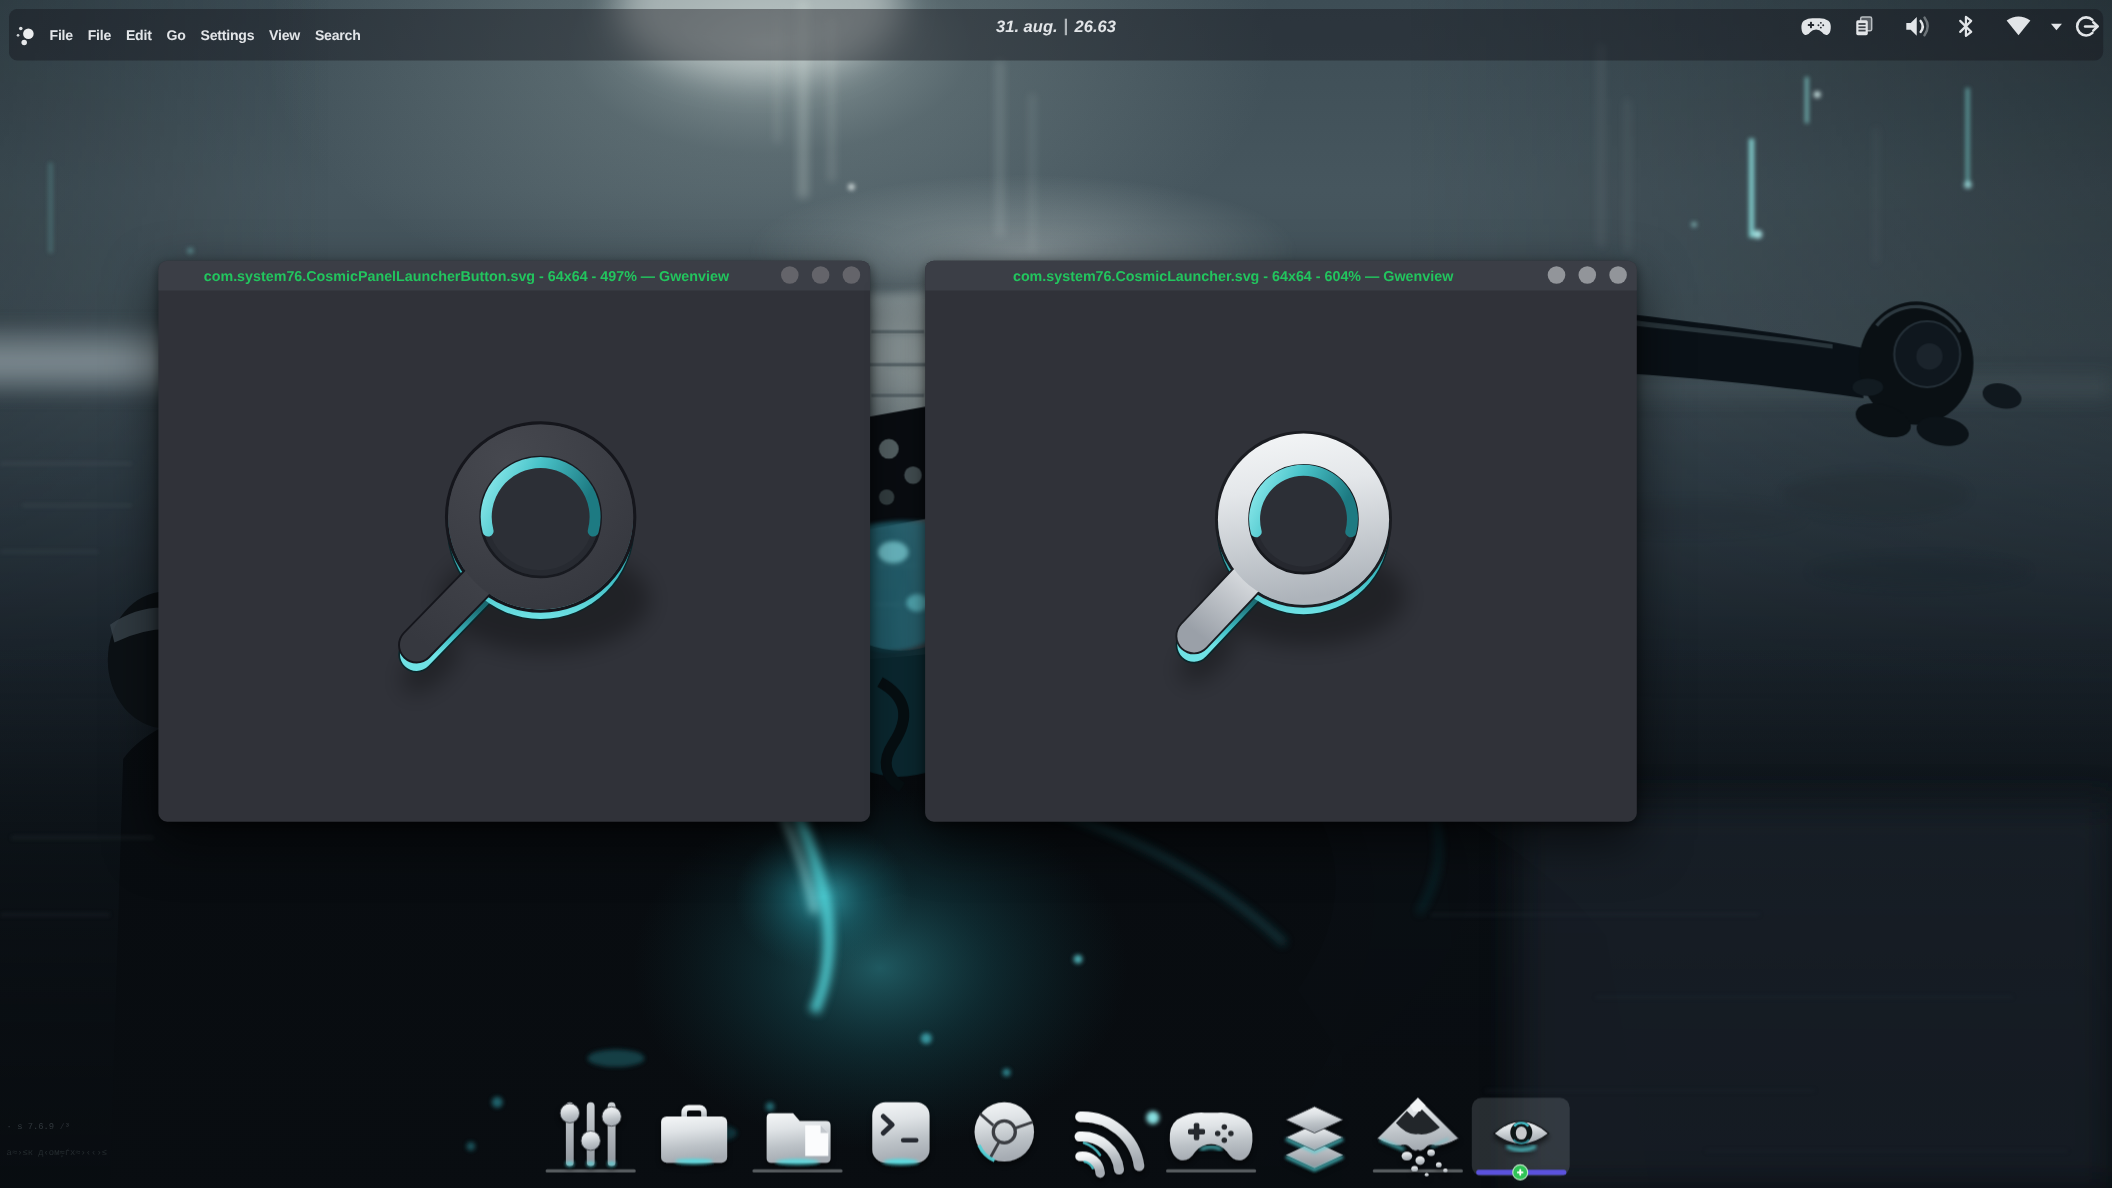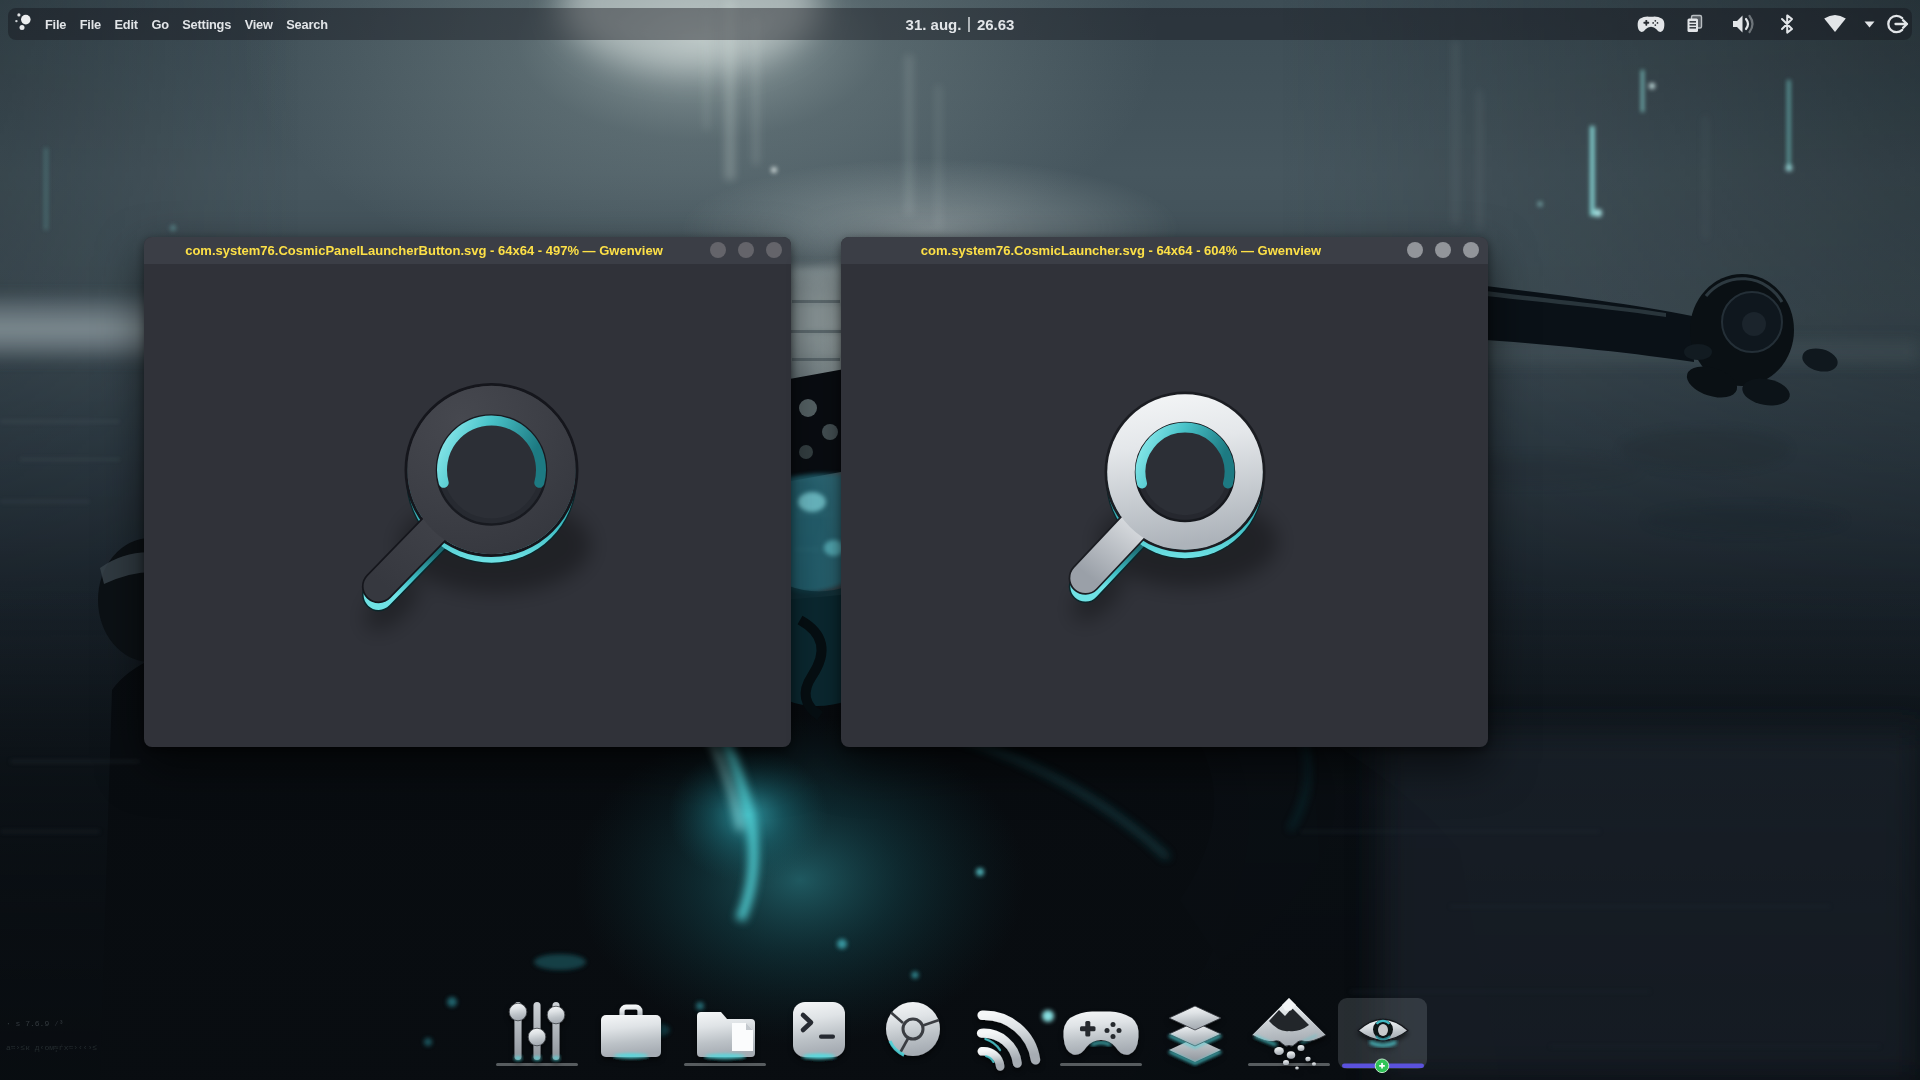--- a/index.html
+++ b/index.html
@@ -1,32 +1,32 @@
 <!DOCTYPE html>
 <html><head><meta charset="utf-8">
 <style>
   html,body{margin:0;padding:0;width:1920px;height:1080px;overflow:hidden;background:#222b30;
     font-family:"Liberation Sans",sans-serif;}
   #stage{position:absolute;inset:0;width:1920px;height:1080px;}
   #wall{position:absolute;left:0;top:0;}
-  #panel{position:absolute;left:8px;top:8px;width:1904px;height:32px;border-radius:8px;
-    background:rgba(18,20,26,0.42);display:flex;color:#e2e5e8;}
+  #panel{position:absolute;left:8px;top:8px;width:1904px;height:47px;border-radius:8px;
+    background:rgba(18,20,26,0.42);display:flex;align-items:center;color:#e2e5e8;}
   #menus{display:flex;align-items:center;font-size:12.8px;font-weight:700;letter-spacing:-0.2px;}
   #menus span{margin-right:13.5px;}
   #logo{margin-left:5px;margin-right:8px;}
   #clock{position:absolute;left:0;top:0;width:100%;height:32px;display:flex;align-items:center;
-    justify-content:center;font-size:15px;font-weight:700;}
+    justify-content:center;font-size:15px;font-weight:700;font-style:italic;}
   #clock .sep{display:inline-block;width:1.5px;height:15px;background:#aeb4b8;margin:0 7px;}
   #tray{position:absolute;right:0;top:0;height:32px;}
   .win{position:absolute;width:647px;height:510px;border-radius:8px;background:#303239;
     box-shadow:0 18px 46px rgba(0,0,0,0.6), 0 3px 10px rgba(0,0,0,0.45);}
   .tbar{position:absolute;left:0;top:0;width:100%;height:27px;border-radius:8px 8px 0 0;
     background:#3b3e46;}
   .title{position:absolute;left:8px;right:95px;top:0;height:27px;display:flex;align-items:center;
-    justify-content:center;font-size:13px;font-weight:700;color:#fde047;white-space:nowrap;}
+    justify-content:center;font-size:13px;font-weight:700;color:#22c55e;white-space:nowrap;}
   .btns{position:absolute;top:5px;right:9px;display:flex;}
   .btns i{display:block;width:16px;height:16px;border-radius:50%;margin-left:12px;}
   #w1{left:144px;top:237px;}
   #w2{left:841px;top:237px;}
   #w1 .btns i{background:#64646a;}
   #w2 .btns i{background:#92959a;}
   .icon-svg{position:absolute;}
   #dock{position:absolute;left:440px;top:985px;}
 </style></head>
 <body>

